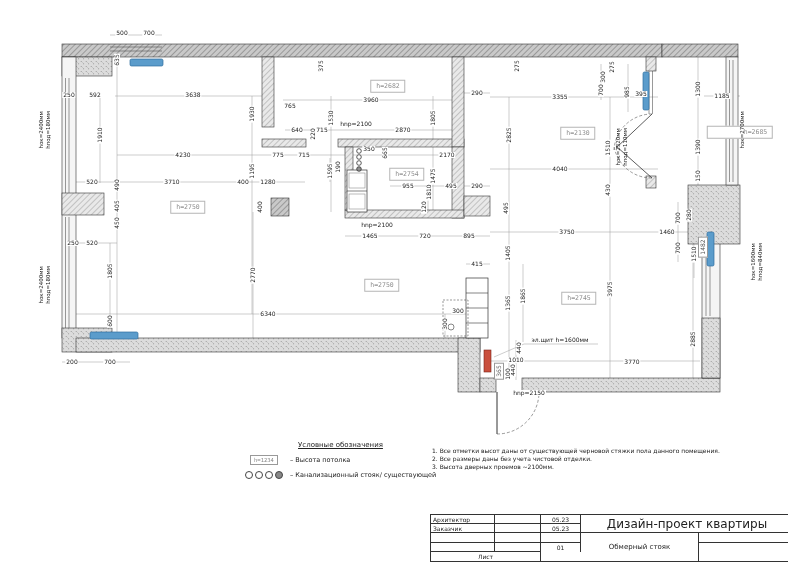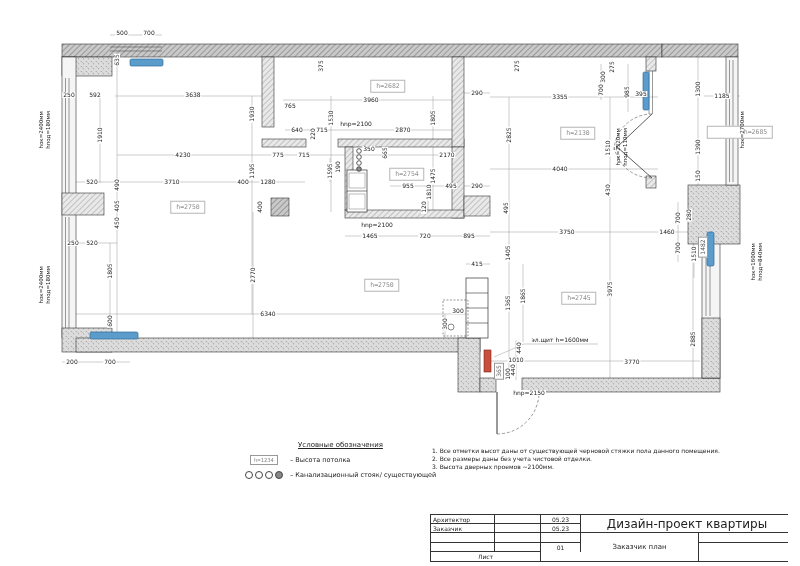--- a/index.html
+++ b/index.html
@@ -338,21 +338,21 @@
     <div class="cell c-center">05.23</div>
     <div class="cell c-center project noright">Дизайн-проект квартиры</div>
 
     <div class="cell">Заказчик</div>
     <div class="cell"></div>
     <div class="cell c-center">05.23</div>
 
     <div class="cell"></div>
     <div class="cell"></div>
     <div class="cell"></div>
-    <div class="cell c-center drawing nobottom">Заказчик план</div>
+    <div class="cell c-center drawing nobottom">Обмерный стояк</div>
 
     <div class="cell"></div>
     <div class="cell"></div>
     <div class="cell"></div>
 
     <div class="cell c-center sheetlbl nobottom">Лист</div>
     <div class="cell c-center nobottom">01</div>
   </div>
 </div>
 

